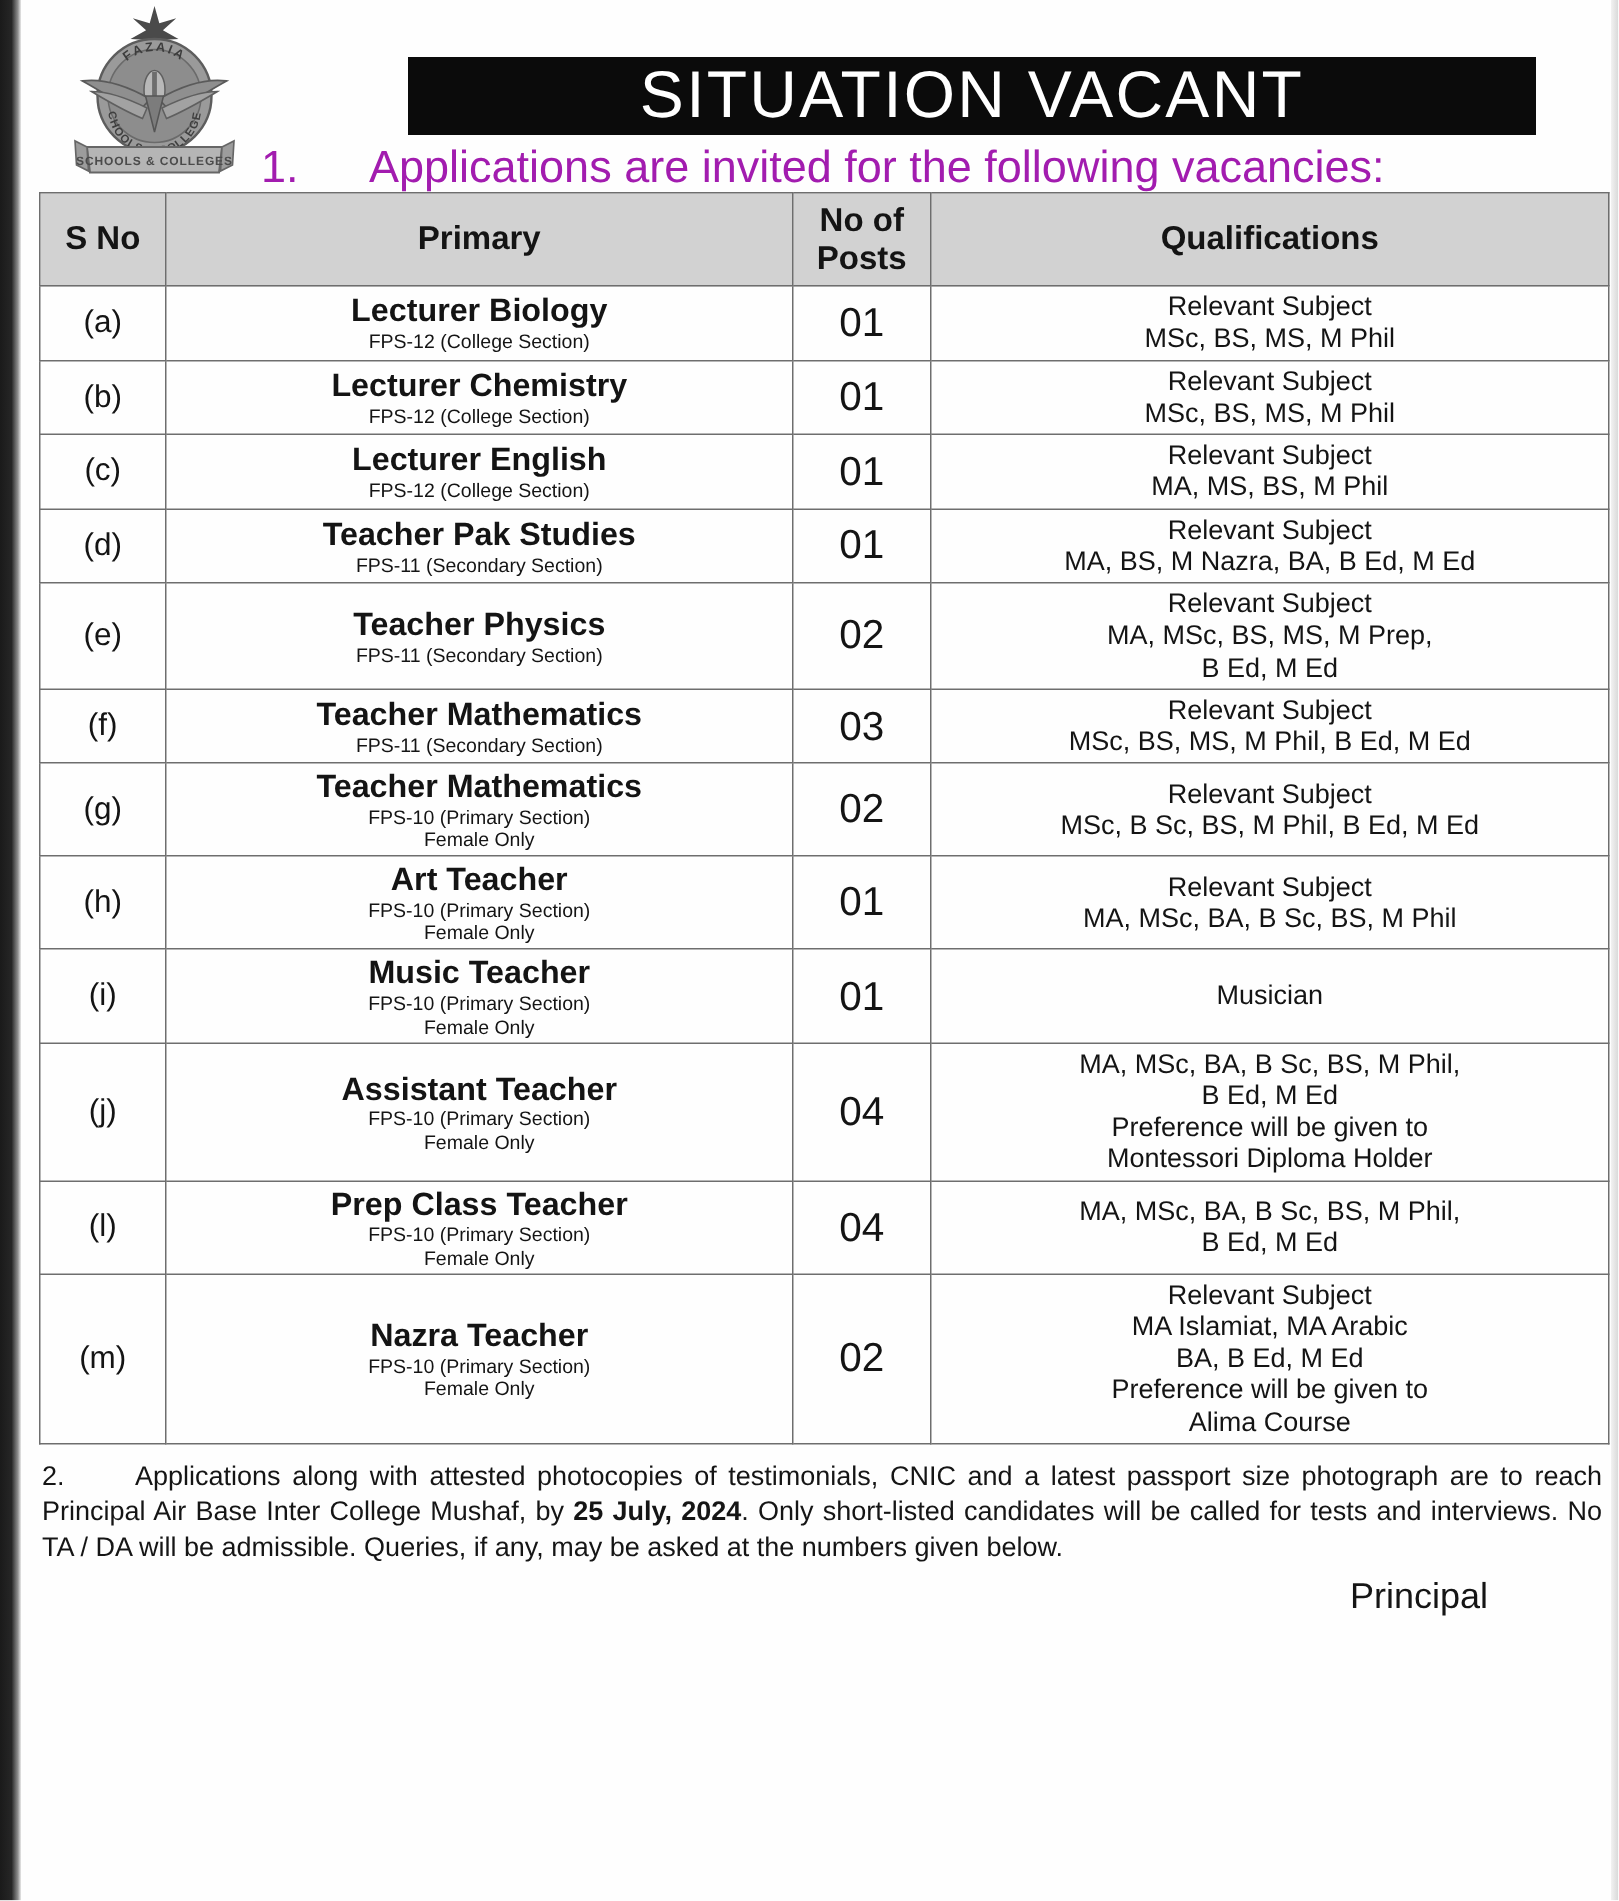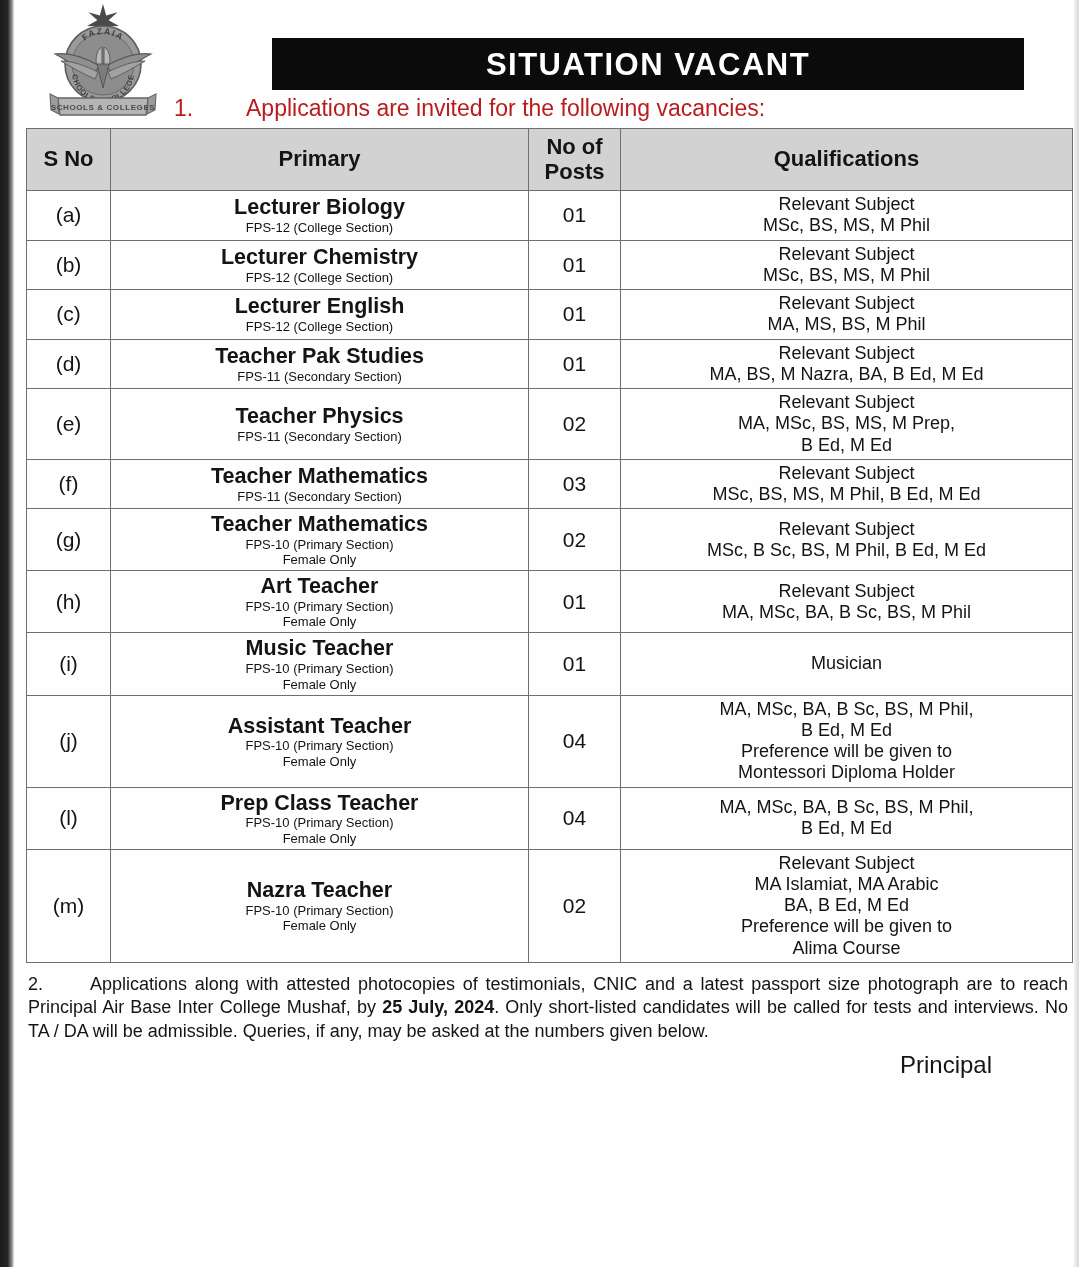--- a/index.html
+++ b/index.html
@@ -85,33 +85,33 @@
     top: 38px;
     width: 752px;
     height: 52px;
     background: #0b0b0b;
     color: #ffffff;
     display: flex;
     align-items: center;
     justify-content: center;
   }
   .banner-text {
-    font-size: 31px;
-    font-weight: bold;
+    font-size: 44px;
+    font-weight: normal;
     letter-spacing: 1.5px;
     line-height: 1;
   }
 
   .intro-line {
     position: absolute;
     left: 150px;
     top: 95px;
     right: 10px;
-    font-size: 23px;
-    color: #b91c1c;
+    font-size: 30px;
+    color: #a21caf;
     white-space: nowrap;
   }
   .intro-num { display: inline-block; width: 72px; }
 
   
   table.vacancy {
     width: 1046px;
     margin: 0 0 0 2px;
     border-collapse: collapse;
     table-layout: fixed;
@@ -133,21 +133,21 @@
     padding: 6px 4px;
     line-height: 1.12;
   }
 
   col.c-sno    { width: 84px; }
   col.c-vac    { width: 418px; }
   col.c-posts  { width: 92px; }
   col.c-qual   { width: 452px; }
 
   .sno { font-size: 21px; }
-  .posts { font-size: 21px; }
+  .posts { font-size: 27px; }
 
   .vac-title {
     font-weight: bold;
     font-size: 21.5px;
     line-height: 1.16;
   }
   .vac-sub {
     font-size: 13px;
     line-height: 1.16;
   }

